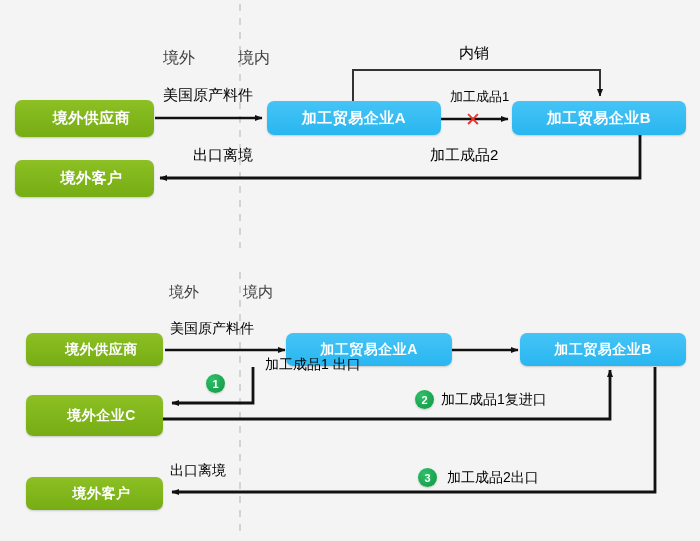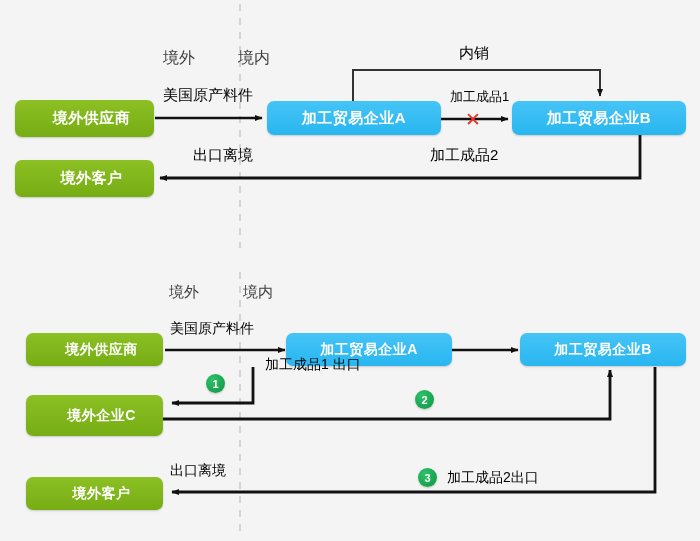--- a/index.html
+++ b/index.html
@@ -131,17 +131,18 @@
   <div class="zone-label" style="left:243px;top:283px;font-size:15px;">境内</div>
 
   <div class="label" style="left:170px;top:320px;font-size:14px;">美国原产料件</div>
 
   <div class="label" style="left:170px;top:462px;font-size:14px;">出口离境</div>
 
   <div class="badge" style="left:206px;top:374px;width:19px;height:19px;">1</div>
   <div class="label" style="left:245px;top:356px;font-size:14px;margin-left:20px;">加工成品1 出口</div>
 
   <div class="badge" style="left:415px;top:390px;width:19px;height:19px;">2</div>
+  <div class="label" style="left:441px;top:391px;font-size:14px;">加工成品1复进口</div>
 
   <div class="badge" style="left:418px;top:468px;width:19px;height:19px;">3</div>
   <div class="label" style="left:447px;top:469px;font-size:14px;">加工成品2出口</div>
 
 </div>
 
 </body></html>

